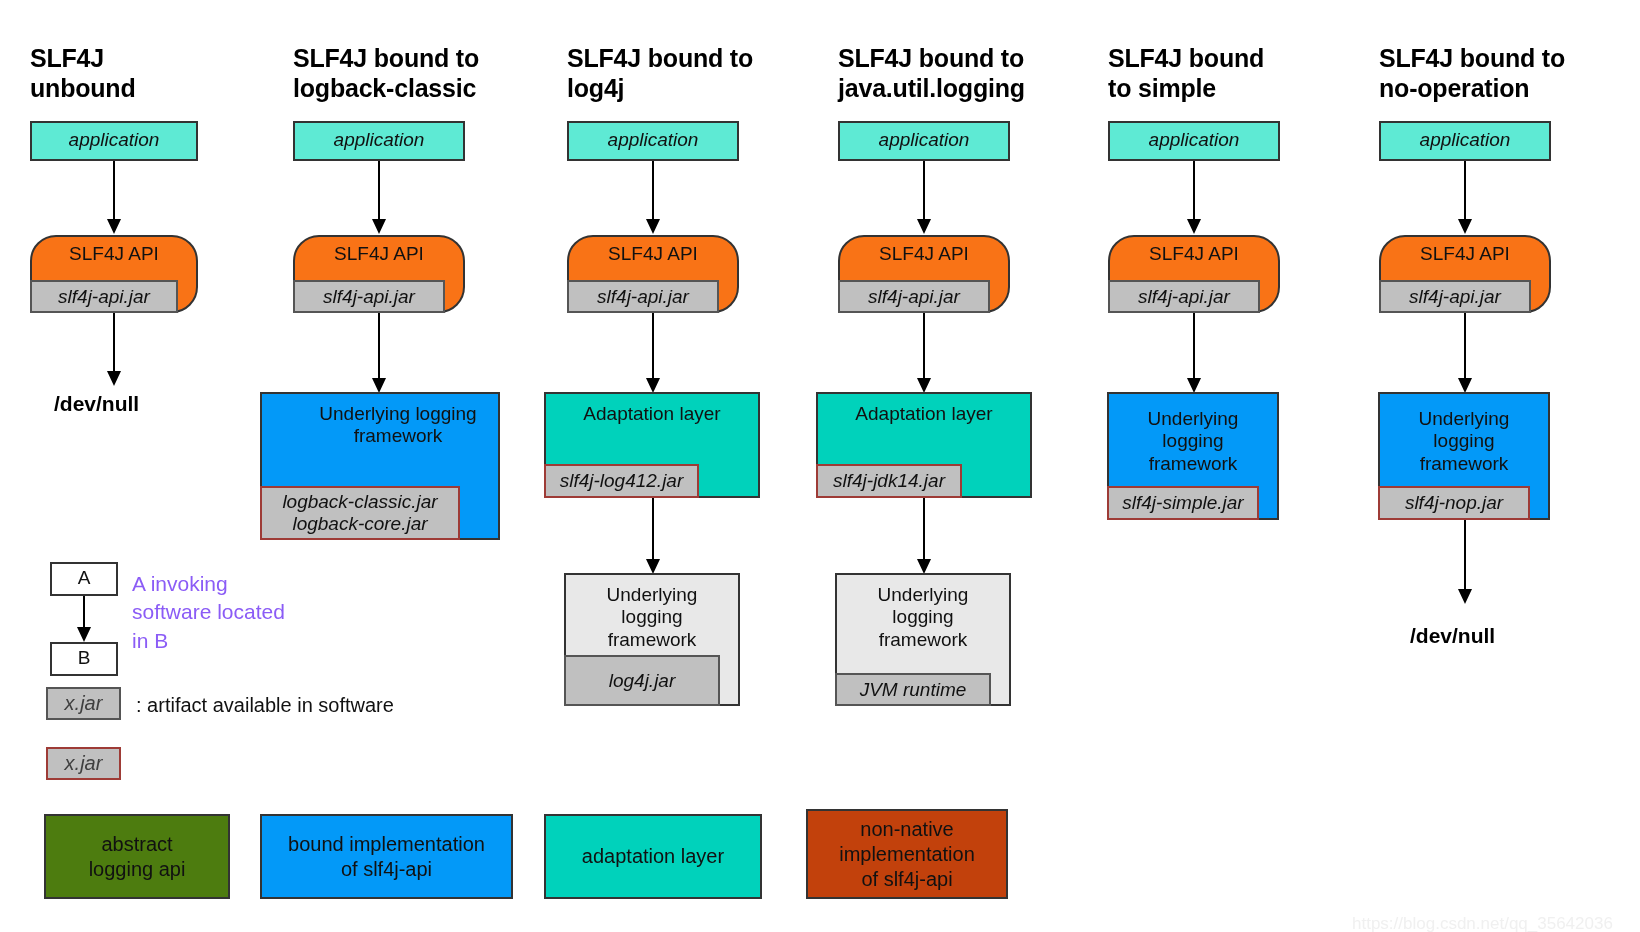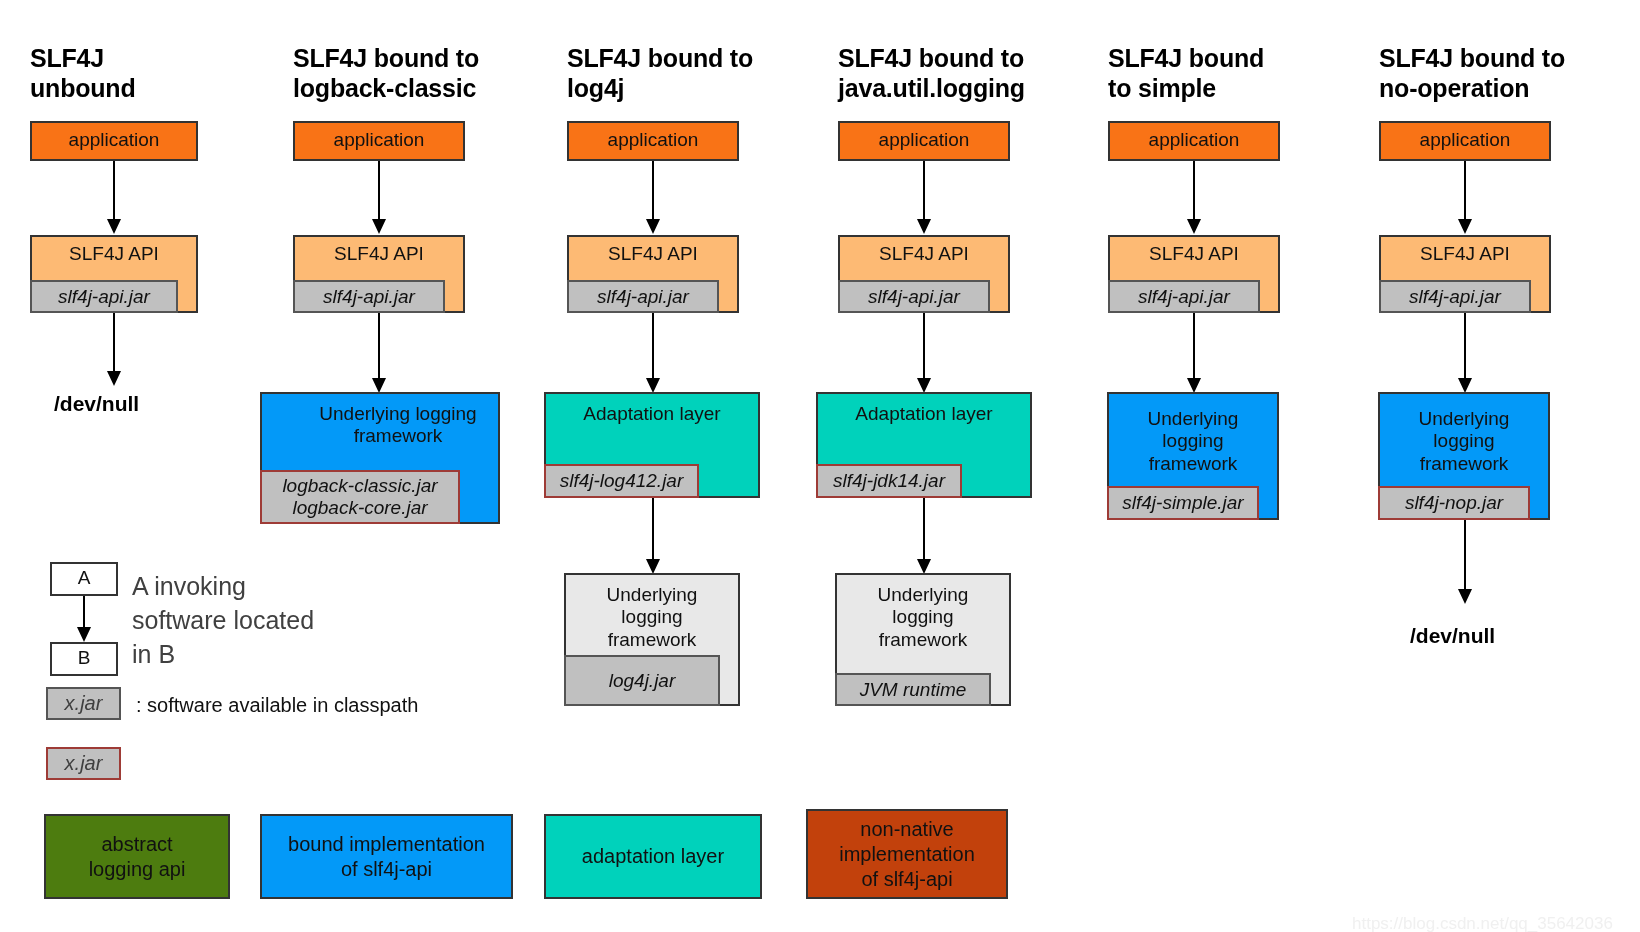--- a/index.html
+++ b/index.html
@@ -20,22 +20,22 @@
   .node{
     position:absolute;box-sizing:border-box;
     border:2px solid #333333;
     display:flex;flex-direction:column;align-items:center;
     font-size:19px;color:#111;
   }
   .node .title{
     width:100%;text-align:center;line-height:1.18;padding-top:6px;
     white-space:pre-line;
   }
-  .node.green{background:#f97316;}
-  .node.lightblue{background:#fdba74;}
+  .node.green{background:#5eead4;font-style:italic;}
+  .node.lightblue{background:#f97316;border-radius:26px;}
   .node.blue{background:#0399f8;}
   .node.teal{background:#00d2bb;}
   .node.grey{background:#e8e8e8;}
   .node.white{background:#ffffff;}
 
   
   .jar{
     position:absolute;box-sizing:border-box;
     background:#c0c0c0;border:2px solid #555555;
     font-style:italic;font-size:19px;color:#111;
@@ -54,21 +54,21 @@
   }
 
   
   .devnull{
     position:absolute;font-weight:bold;font-size:21px;color:#000000;
     white-space:nowrap;
   }
 
   
   .legend-text{
-    position:absolute;font-size:25px;color:#404040;line-height:1.35;
+    position:absolute;font-size:21px;color:#8b5cf6;line-height:1.35;
     white-space:pre-line;
   }
   .legend-note{
     position:absolute;font-size:20px;color:#111;white-space:nowrap;
   }
   .legend-chip{
     position:absolute;box-sizing:border-box;background:#c0c0c0;
     border:2px solid #555;font-style:italic;font-size:20px;color:#404040;
     display:flex;align-items:center;justify-content:center;
   }
@@ -125,21 +125,21 @@
       <div class="head" style="top:58px;"></div>
   </div>
   <div class="node lightblue" style="left:277px;top:211px;width:172px;height:78px;">
     <div class="title">SLF4J API</div>
     <div class="jar" style="left:-2px;bottom:-2px;width:152px;height:33px;">slf4j-api.jar</div>
   </div>
   <div class="arrow" style="left:362px;top:289px;height:80px;">
     <div class="shaft" style="height:65px;"></div>
       <div class="head" style="top:65px;"></div>
   </div>
-  <div class="node blue" style="left:244px;top:368px;width:240px;height:132px;padding-left:36px;">
+  <div class="node blue" style="left:244px;top:368px;width:240px;height:148px;padding-left:36px;">
     <div class="title" style="padding-top:9px;">Underlying logging
 framework</div>
     <div class="jar binding" style="left:-2px;bottom:-2px;width:200px;height:54px;">logback-classic.jar
 logback-core.jar</div>
   </div>
 
   <div class="node green" style="left:551px;top:97px;width:172px;height:40px;">
     <div class="title">application</div>
   </div>
   <div class="arrow" style="left:636px;top:137px;height:73px;">
@@ -256,21 +256,21 @@
       <div class="head" style="top:31px;"></div>
   </div>
   <div class="node white" style="left:34px;top:618px;width:68px;height:34px;">
     <div class="title" style="padding-top:3px;">B</div>
   </div>
   <div class="legend-text" style="left:116px;top:546px;width:230px;">A invoking
 software located
 in B</div>
 
   <div class="legend-chip" style="left:30px;top:663px;width:75px;height:33px;">x.jar</div>
-  <div class="legend-note" style="left:120px;top:670px;">: software available in classpath</div>
+  <div class="legend-note" style="left:120px;top:670px;">: artifact available in software</div>
 
   <div class="legend-chip binding" style="left:30px;top:723px;width:75px;height:33px;">x.jar</div>
 
   <div class="swatch" style="left:28px;top:790px;width:186px;height:85px;background:#4d7c0f;">abstract
 logging api</div>
   <div class="swatch" style="left:244px;top:790px;width:253px;height:85px;background:#0399f8;">bound implementation
 of slf4j-api</div>
   <div class="swatch" style="left:528px;top:790px;width:218px;height:85px;background:#00d2bb;">adaptation layer</div>
   <div class="swatch" style="left:790px;top:785px;width:202px;height:90px;background:#c2410c;">non-native
 implementation

